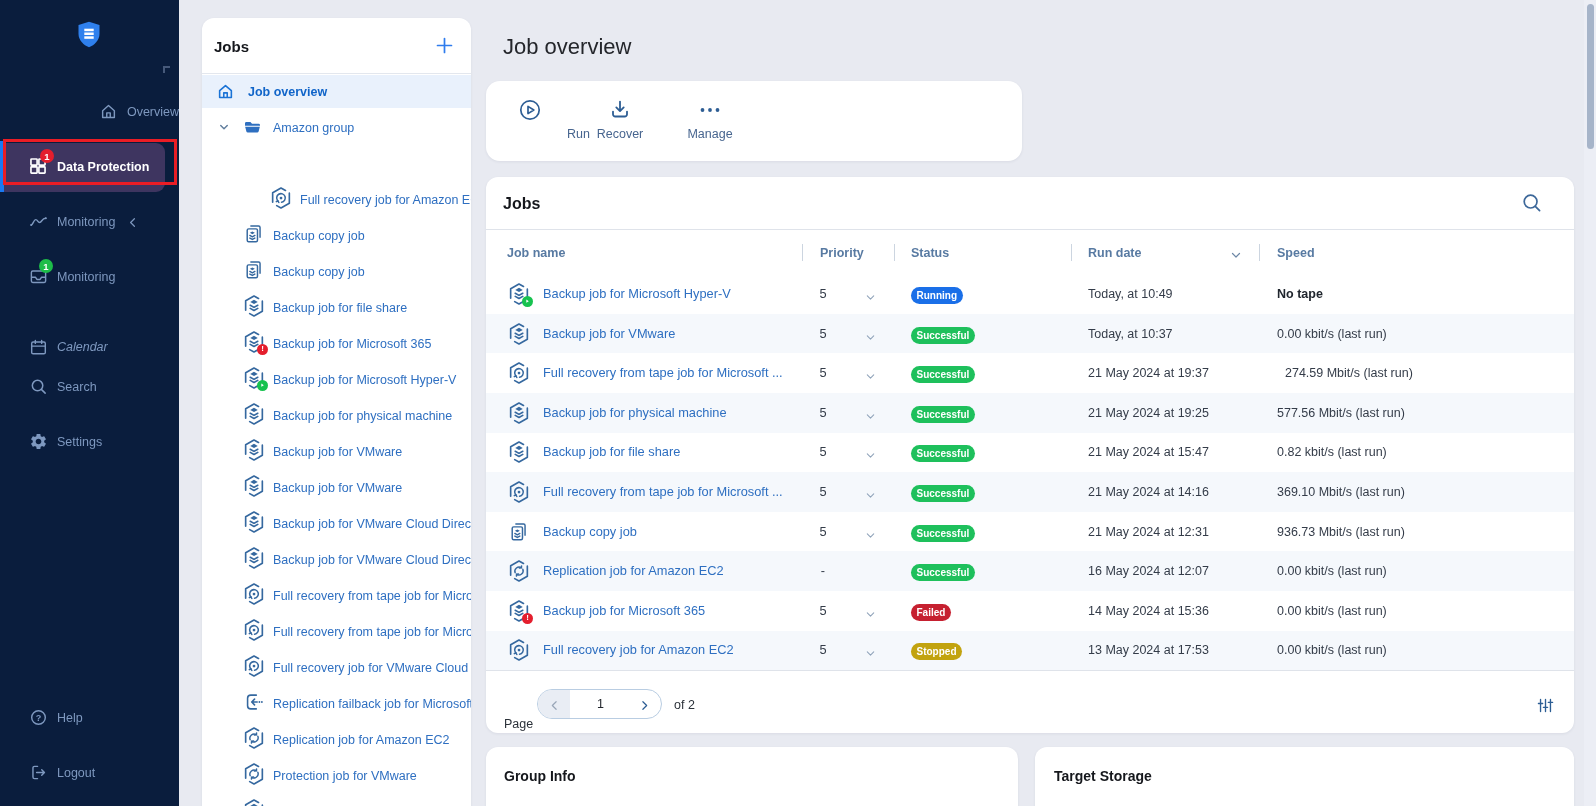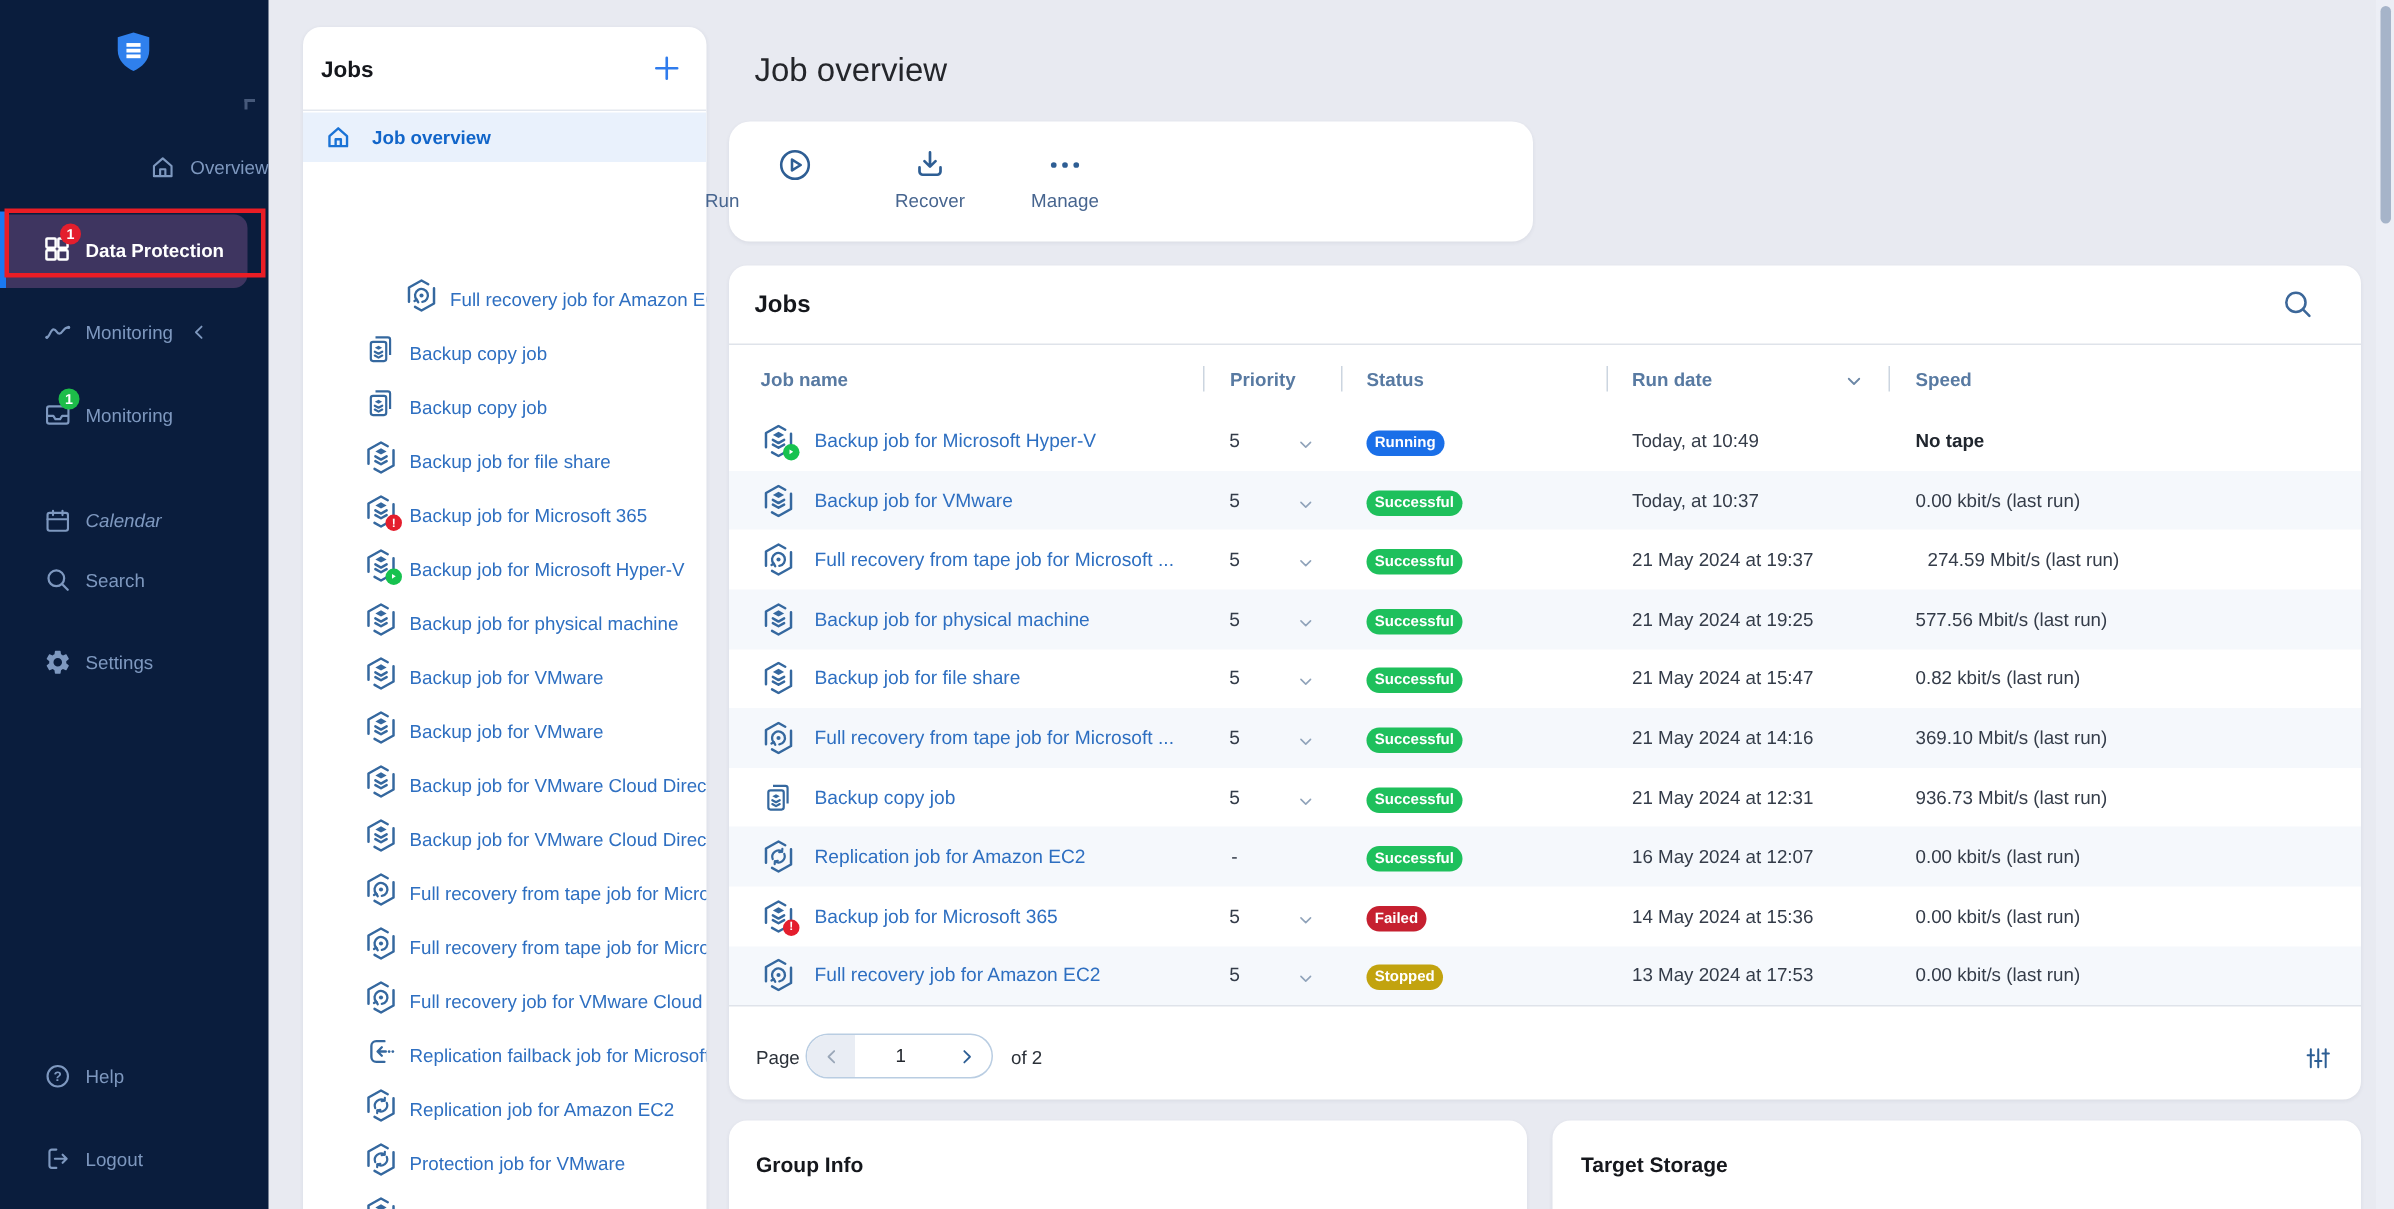--- a/index.html
+++ b/index.html
@@ -106,20 +106,30 @@
         <path d="M12 3.2 V20.8 M3.2 12 H20.8" stroke="#2f7ced" stroke-width="2.2" stroke-linecap="round"></path>
       </svg></div>
 <div class="abs" style="left:0;top:55px;width:269px;height:1px;background:#e3e7ee"></div>
 <div class="abs" style="left:0;top:57px;width:269px;height:33px;background:#e9f1fc;display:flex;align-items:center">
       <span style="margin-left:14px;width:19px;height:19px"><svg width="19" height="19" viewBox="0 0 24 24" fill="none">
           <path d="M4.6 11 12 4.5 19.4 11 V19.5 H4.6 Z" stroke="#1a73d6" stroke-width="2.0" stroke-linejoin="round"></path>
           <path d="M9.8 19.5 V13.7 H14.2 V19.5" stroke="#1a73d6" stroke-width="2.0" stroke-linejoin="round"></path>
         </svg></span>
       <span style="margin-left:13px;color:#1165c9;font-size:12.5px;font-weight:bold">Job overview</span>
     </div>
+<div class="trow" style="left:0;top:91.5px">
+      <span style="margin-left:16px"><svg width="12" height="12" viewBox="0 0 24 24" fill="none">
+          <path d="M5.5 9 12 15.5 18.5 9" stroke="#64809f" stroke-width="3.0" stroke-linecap="round" stroke-linejoin="round"></path>
+        </svg></span>
+      <span style="margin-left:13px;width:19px;height:19px"><svg width="19" height="19" viewBox="0 0 24 24" fill="none">
+          <path d="M2.5 6.9 a1.8 1.8 0 0 1 1.8 -1.8 h5.1 l2 2.1 h8.3 a1.8 1.8 0 0 1 1.8 1.8 v0.9 H2.5 Z" fill="#2e6fc0"></path>
+          <path d="M2.7 11 h18.6 l-1.6 5.9 a1.9 1.9 0 0 1 -1.8 1.4 H6.1 a1.9 1.9 0 0 1 -1.8 -1.4 Z" fill="#2e6fc0"></path>
+        </svg></span>
+      <span class="txt" style="margin-left:11px">Amazon group</span>
+    </div>
 <div class="trow" style="left:0;top:163.5px">
       <span style="margin-left:68px"><span class="iwr" style="width:22px;height:22px"><svg width="22" height="22" viewBox="0 0 24 24" fill="none">
             <path d="M16.9 3.8 L12 1.1 2.9 6.2 2.9 16.6" stroke="#35689f" stroke-width="1.8" stroke-linecap="round" stroke-linejoin="round"></path>
             <path d="M21.1 6.7 21.1 17.8 12 22.9 7.3 20.3" stroke="#35689f" stroke-width="1.8" stroke-linecap="round" stroke-linejoin="round"></path>
             <path d="M8.6 15.2 A4.7 4.7 0 1 1 12.6 16.6" stroke="#35689f" stroke-width="1.7" stroke-linecap="round"></path>
             <path d="M6.9 16 8.6 15 9.6 16.9" stroke="#35689f" stroke-width="1.7" stroke-linecap="round" stroke-linejoin="round"></path>
             <circle cx="12" cy="12" r="1.5" fill="#35689f"></circle>
           </svg></span></span>
       <span class="txt" style="margin-left:8px">Full recovery job for Amazon EC2</span>
     </div>
@@ -300,21 +310,21 @@
           </svg></span></span>
       <span class="txt" style="margin-left:8px">Backup job for Microsoft 365</span>
     </div>
 </div>
 <div class="abs" style="left:503px;top:34px;font-size:22px;color:#24262b">Job overview</div>
 <div class="card" style="left:486px;top:81px;width:536px;height:80px;border-radius:14px">
 <div class="abs" style="left:32px;top:17px"><svg width="24" height="24" viewBox="0 0 24 24" fill="none">
         <circle cx="12" cy="12" r="9.2" stroke="#2e5e94" stroke-width="1.7"></circle>
         <path d="M10 8.4 15.8 12 10 15.6 Z" stroke="#2e5e94" stroke-width="1.7" stroke-linejoin="round"></path>
       </svg></div>
-<div class="abs" style="left:-16px;top:46px;width:120px;text-align:left;font-size:12.5px;color:#47658f">Run</div>
+<div class="abs" style="left:-16px;top:46px;width:120px;text-align:right;font-size:12.5px;color:#47658f">Run</div>
 <div class="abs" style="left:122px;top:17px"><svg width="24" height="24" viewBox="0 0 24 24" fill="none">
         <path d="M12 3.6 V12.8 M8.3 9.4 12 13.1 15.7 9.4" stroke="#2e5e94" stroke-width="1.8" stroke-linecap="round" stroke-linejoin="round"></path>
         <path d="M5 13.6 v2.7 a2.2 2.2 0 0 0 2.2 2.2 h9.6 a2.2 2.2 0 0 0 2.2 -2.2 v-2.7" stroke="#2e5e94" stroke-width="1.8" stroke-linecap="round"></path>
       </svg></div>
 <div class="abs" style="left:74px;top:46px;width:120px;text-align:center;font-size:12.5px;color:#47658f">Recover</div>
 <div class="abs" style="left:212px;top:17px"><svg width="24" height="24" viewBox="0 0 24 24" fill="none">
         <circle cx="4.5" cy="12" r="1.9" fill="#2e5e94"></circle>
         <circle cx="12" cy="12" r="1.9" fill="#2e5e94"></circle>
         <circle cx="19.5" cy="12" r="1.9" fill="#2e5e94"></circle>
       </svg></div>
@@ -497,21 +507,21 @@
         </svg></span></div>
 <div class="abs" style="left:57px;top:465.4px;font-size:12.8px;color:#2e6fc1;line-height:16px">Full recovery job for Amazon EC2</div>
 <div class="abs" style="left:327px;top:465.4px;width:20px;text-align:center;font-size:12.8px;color:#343c49;line-height:16px">5</div>
 <div class="abs" style="left:379px;top:468.4px"><svg width="11" height="11" viewBox="0 0 24 24" fill="none">
         <path d="M5 8.5 12 15.5 19 8.5" stroke="#90a3ba" stroke-width="2.3" stroke-linecap="round" stroke-linejoin="round"></path>
       </svg></div>
 <div class="abs" style="left:425px;top:464.4px"><span class="badge" style="background:#c2a30f">Stopped</span></div>
 <div class="cell" style="left:602px;top:466.4px;line-height:15px">13 May 2024 at 17:53</div>
 <div class="cell" style="left:791px;top:466.4px;line-height:15px;">0.00 kbit/s (last run)</div>
 <div class="abs" style="left:0;top:493px;width:1088px;height:1px;background:#dfe3ea"></div>
-<div class="abs" style="left:18px;top:521px;font-size:12.5px;color:#2b3139">Page</div>
+<div class="abs" style="left:18px;top:540px;font-size:12.5px;color:#2b3139">Page</div>
 <div class="abs" style="left:51px;top:512px;width:125px;height:30px;border:1px solid #b9cde2;border-radius:15px;background:#fff;overflow:hidden">
       <div class="abs" style="left:0;top:0;width:32px;height:30px;background:#e9edf4"></div>
       <div class="abs" style="left:10px;top:8px"><svg width="13" height="13" viewBox="0 0 24 24" fill="none">
           <path d="M15 5 8 12 15 19" stroke="#9aa7b8" stroke-width="2.2" stroke-linecap="round" stroke-linejoin="round"></path>
         </svg></div>
       <div class="abs" style="left:32px;top:7px;width:61px;text-align:center;font-size:12.5px;color:#23272e">1</div>
       <div class="abs" style="left:100px;top:8px"><svg width="13" height="13" viewBox="0 0 24 24" fill="none">
           <path d="M9 5 16 12 9 19" stroke="#2d5e94" stroke-width="2.2" stroke-linecap="round" stroke-linejoin="round"></path>
         </svg></div>
     </div>

